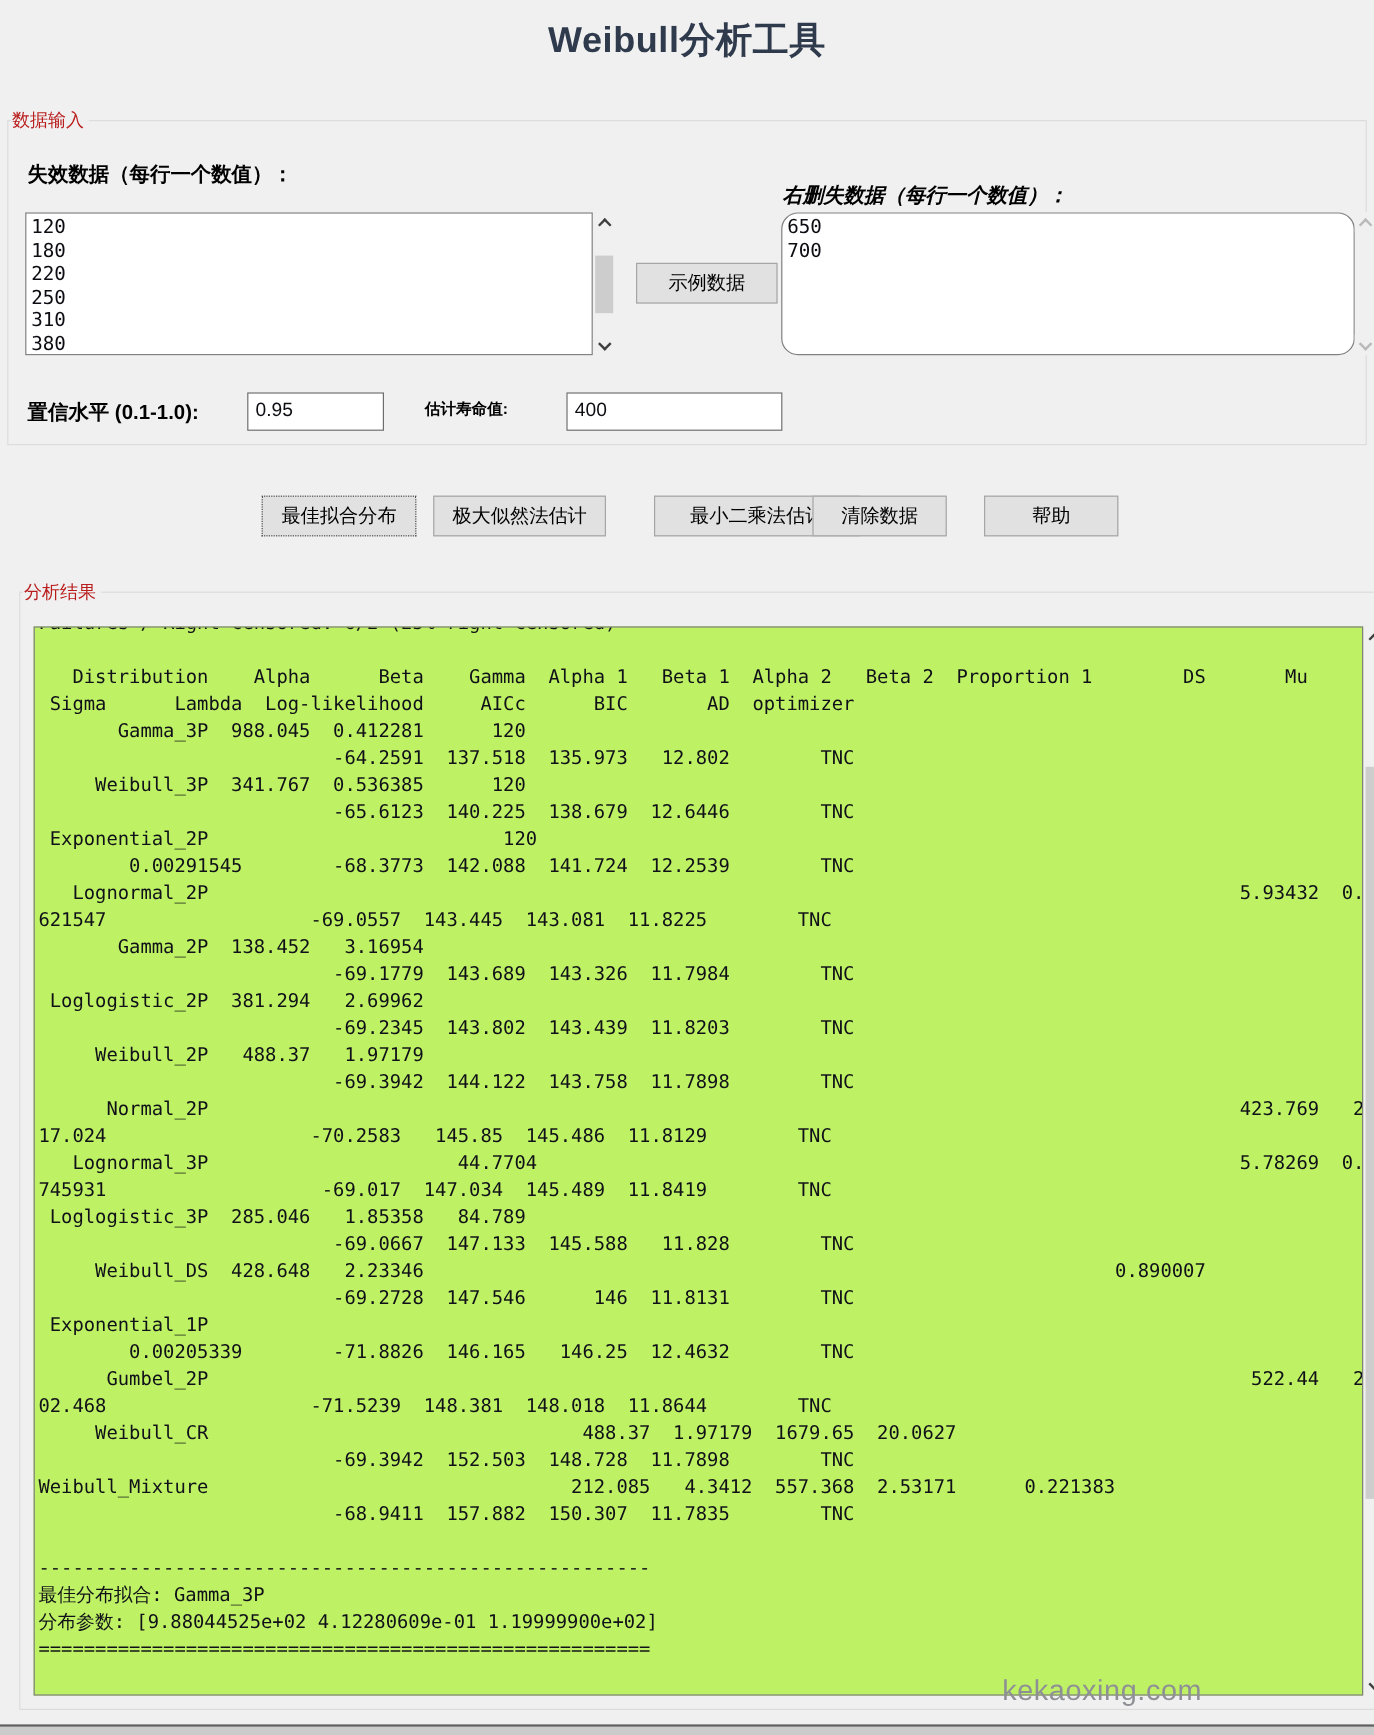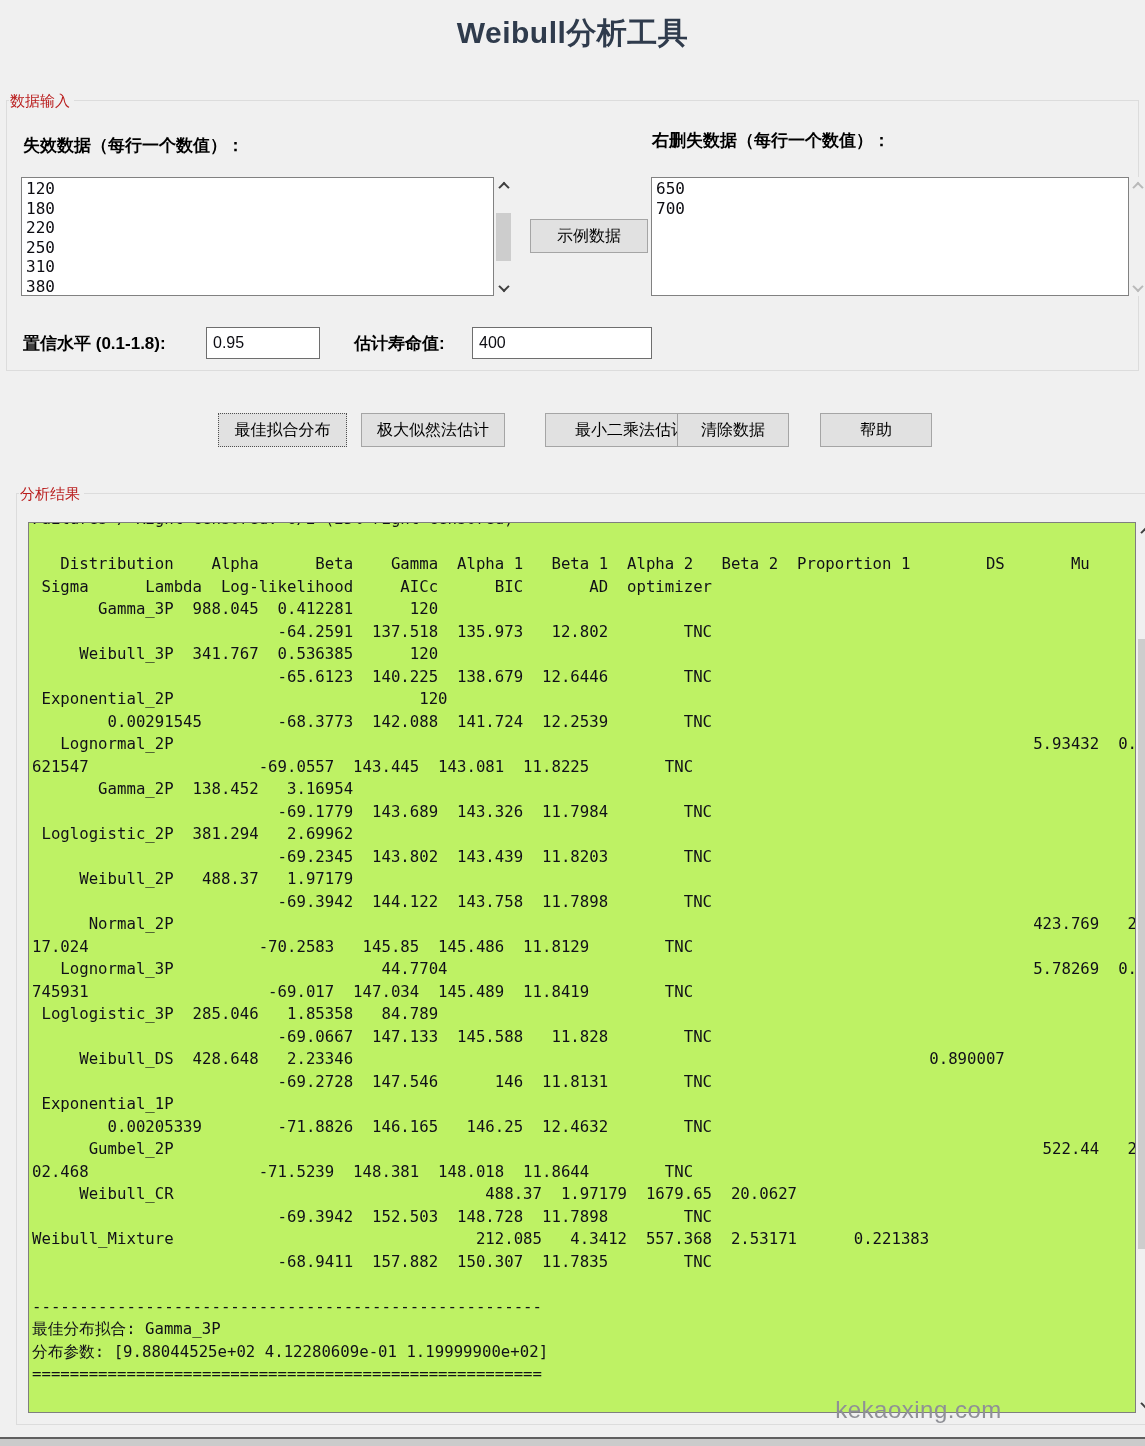--- a/index.html
+++ b/index.html
@@ -95,38 +95,38 @@
           <i class="chev up"></i>
         </div>
       <div class="sb-thumb" style="top:36px; height:48px;"></div>
       <div class="sb-btn sb-down">
           <i class="chev down"></i>
         </div>
     </div>
 
     <button class="btn" style="left:523px; top:118px; width:118px;">示例数据</button>
 
-    <span class="field-label" style="left:645px; top:28px;">右删失数据（每行一个数值）：</span>
+    <span class="field-label" style="left:645px; top:50px;font-style:italic;">右删失数据（每行一个数值）：</span>
 
-    <textarea class="databox" style="left: 644px; top: 76px; width: 478px; height: 119px;" spellcheck="false">650
+    <textarea class="databox" style="left: 644px; top: 76px; width: 478px; height: 119px; border-radius: 14px;" spellcheck="false">650
 700</textarea>
 
     <div class="sb sb-v disabled" style="left:1122px; top:76px; height:119px;">
       <div class="sb-btn sb-up">
           <i class="chev up"></i>
         </div>
       <div class="sb-btn sb-down">
           <i class="chev down"></i>
         </div>
     </div>
 
-    <span class="small-label" style="left:16px; top:231px; font-size:17px;">置信水平 (0.1-1.8):</span>
+    <span class="small-label" style="left:16px; top:231px; font-size:17px;">置信水平 (0.1-1.0):</span>
     <input class="entry" style="left: 199px; top: 226px; width: 114px; height: 32px;" value="0.95">
 
-    <span class="small-label" style="left:347px; top:231px; font-size:17px;">估计寿命值:</span>
+    <span class="small-label" style="left:347px; top:231px; font-size:13px;">估计寿命值:</span>
     <input class="entry" style="left: 465px; top: 226px; width: 180px; height: 32px;" value="400">
   </div>
 
   <button class="btn focused" style="left:218px; top:413px; width:129px;">最佳拟合分布</button>
   <button class="btn" style="left:361px; top:413px; width:144px;">极大似然法估计</button>
   <button class="btn" style="left:517px; top:413px; width:172px;margin-left:28px;">最小二乘法估计</button>
   <button class="btn" style="left:677px; top:413px; width:112px;">清除数据</button>
   <button class="btn" style="left:820px; top:413px; width:112px;">帮助</button>
 
   <div class="group group-results">

